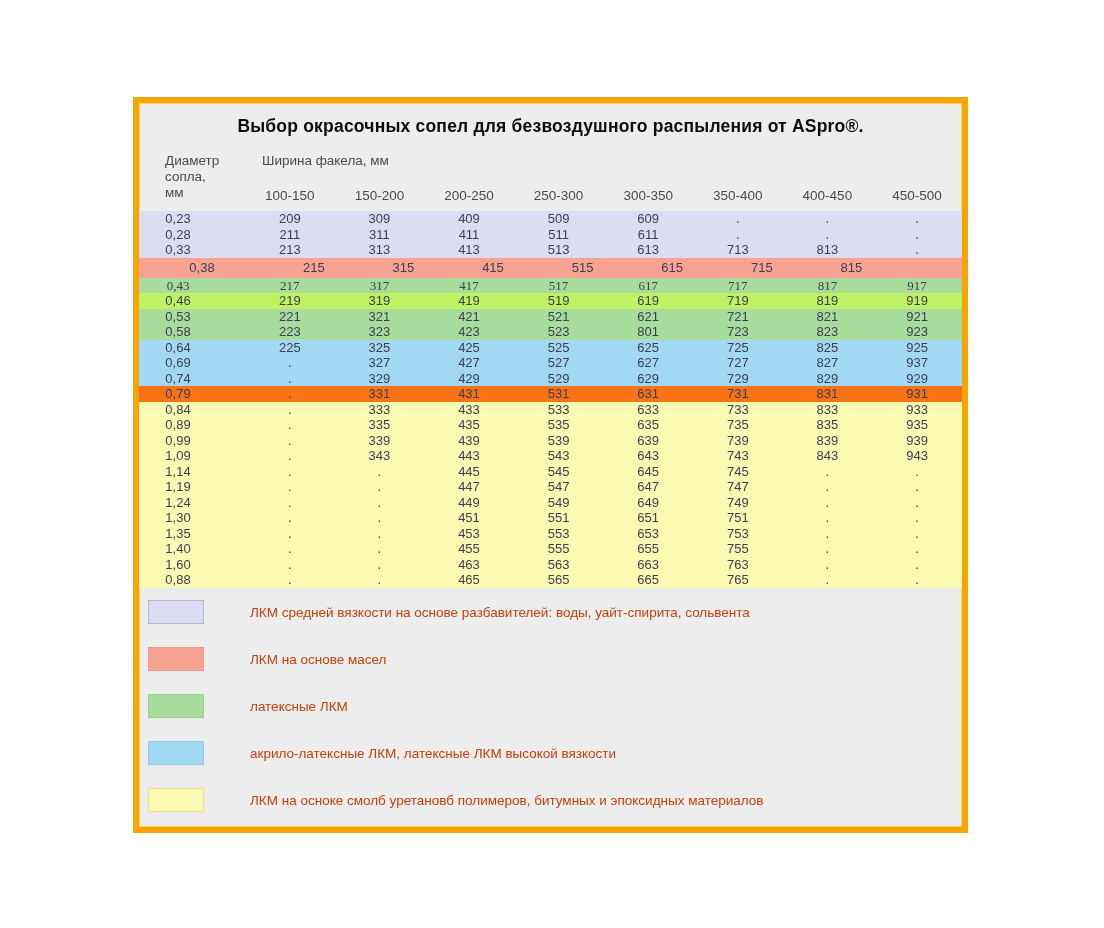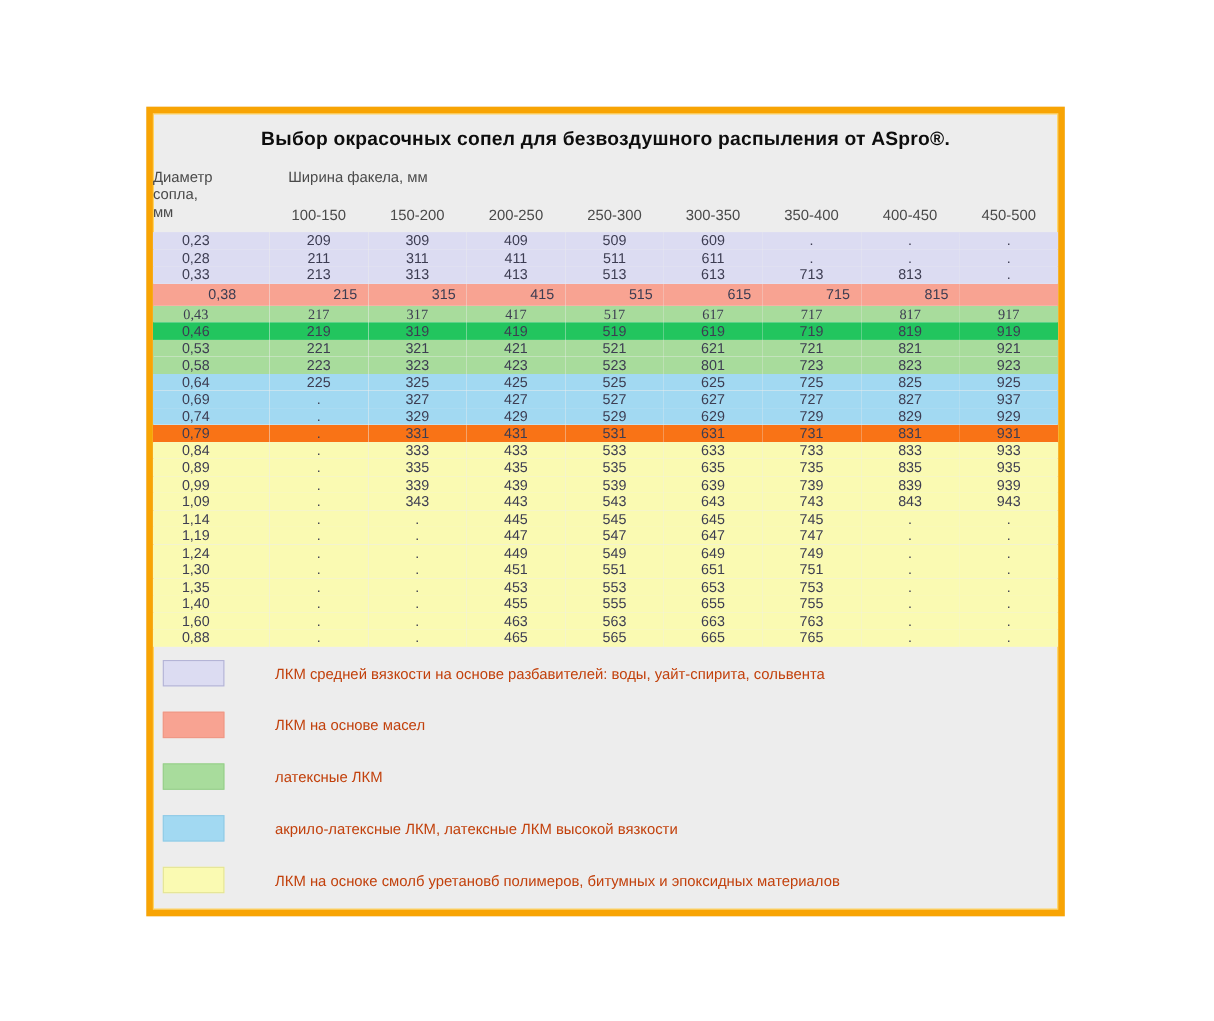--- a/index.html
+++ b/index.html
@@ -40,20 +40,21 @@
   col.c-val   { width: 89.6px; }
   thead th {
     font-weight: normal;
     color: #4a4a4a;
     font-size: 13.5px;
     padding: 0;
   }
   th.diam-h {
     text-align: left;
     vertical-align: top;
+    padding-left: 26px;
     line-height: 16px;
     padding-top: 2px;
   }
   th.fan-h {
     text-align: left;
     vertical-align: top;
     padding-left: 17px;
     height: 30px;
     padding-top: 2px;
   }
@@ -186,21 +187,21 @@
           <td class="diam">0,43</td>
           <td>217</td>
           <td>317</td>
           <td>417</td>
           <td>517</td>
           <td>617</td>
           <td>717</td>
           <td>817</td>
           <td>917</td>
         </tr>
-        <tr class="row-latex" style="background: #22c55e; padding-left: 32px;">
+        <tr class="row-latex" style="background: #bef264; padding-left: 32px;">
           <td class="diam">0,46</td>
           <td>219</td>
           <td>319</td>
           <td>419</td>
           <td>519</td>
           <td>619</td>
           <td>719</td>
           <td>819</td>
           <td>919</td>
         </tr>

